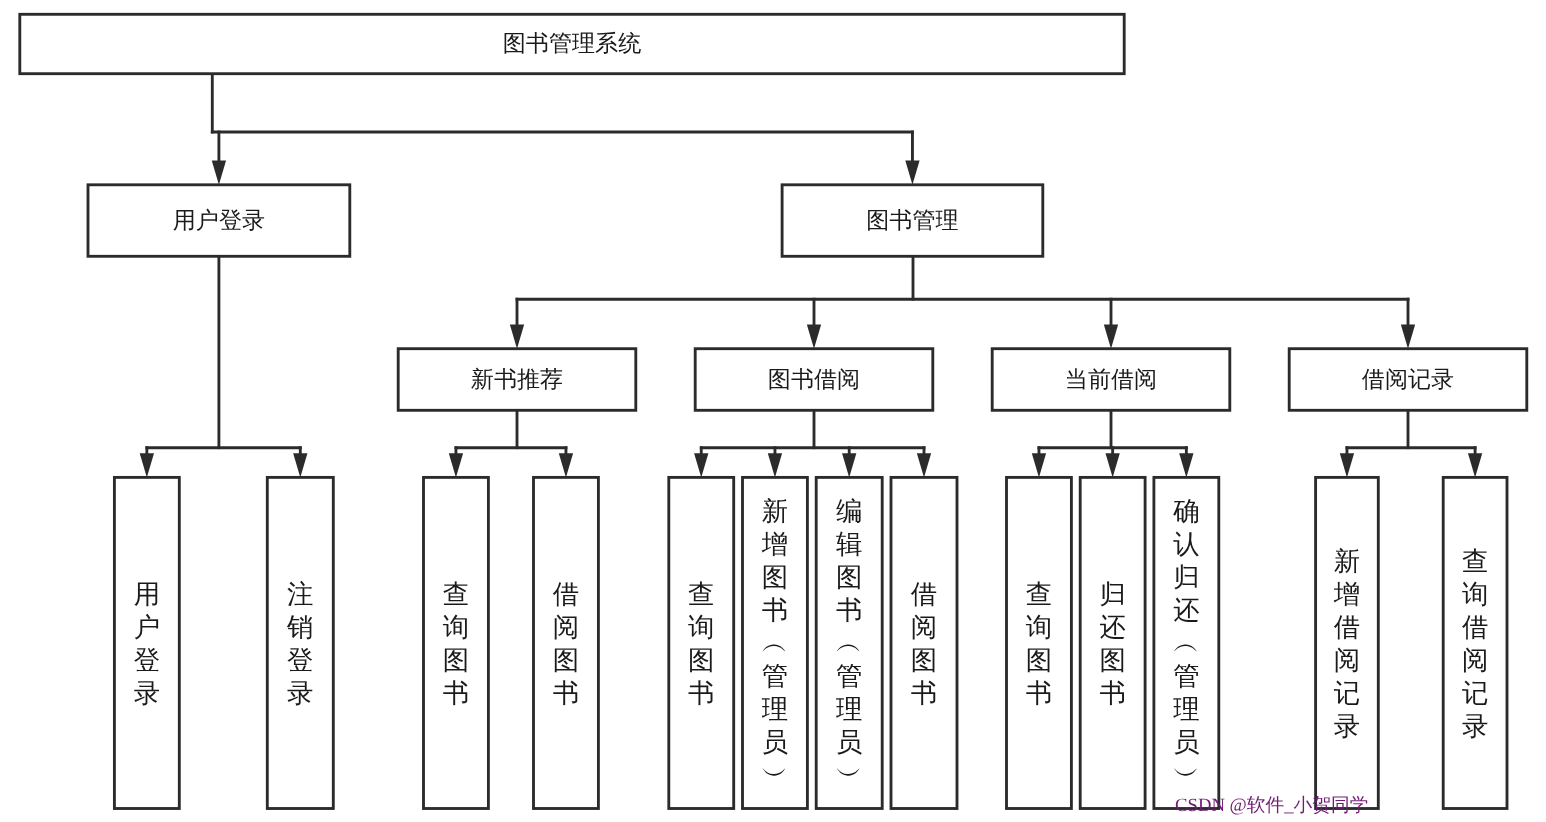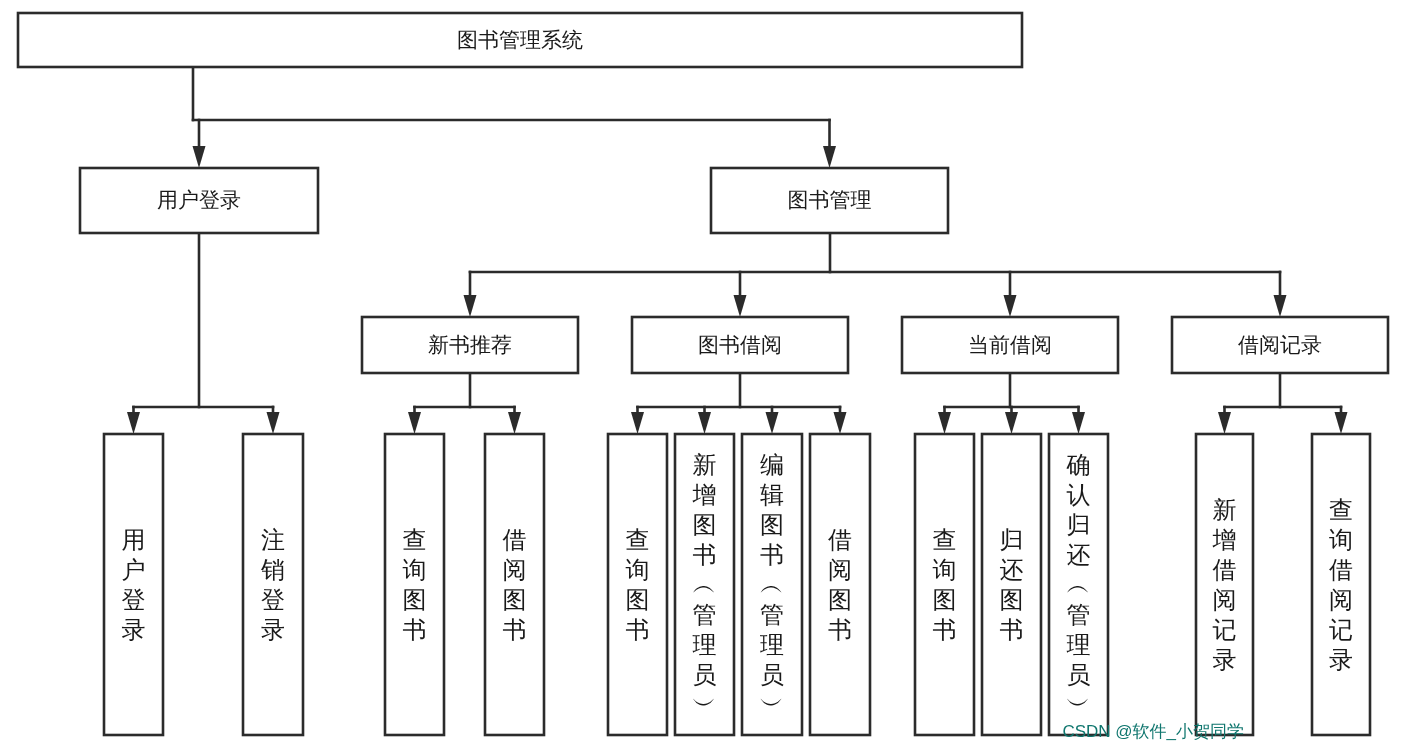--- a/index.html
+++ b/index.html
@@ -46,23 +46,23 @@
     font-family: "Liberation Sans", sans-serif;
     font-size: 21px;
     fill: #1a1a1a;
     text-anchor: middle;
     dominant-baseline: middle;
   }
   .watermark {
     position: absolute;
     right: 10px;
     bottom: 4px;
-    font-family: Liberation Sans, sans-serif;
+    font-family: Liberation Serif, serif;
     font-size: 17px;
-    color: #0f766e;
+    color: #701a75;
     white-space: nowrap;
     user-select: none;
   }
 </style>
 </head>
 <body>
 
 <div id="diagram-root">
   <svg class="tree" viewBox="0 0 1405 747">
     <g id="edges-layer">

